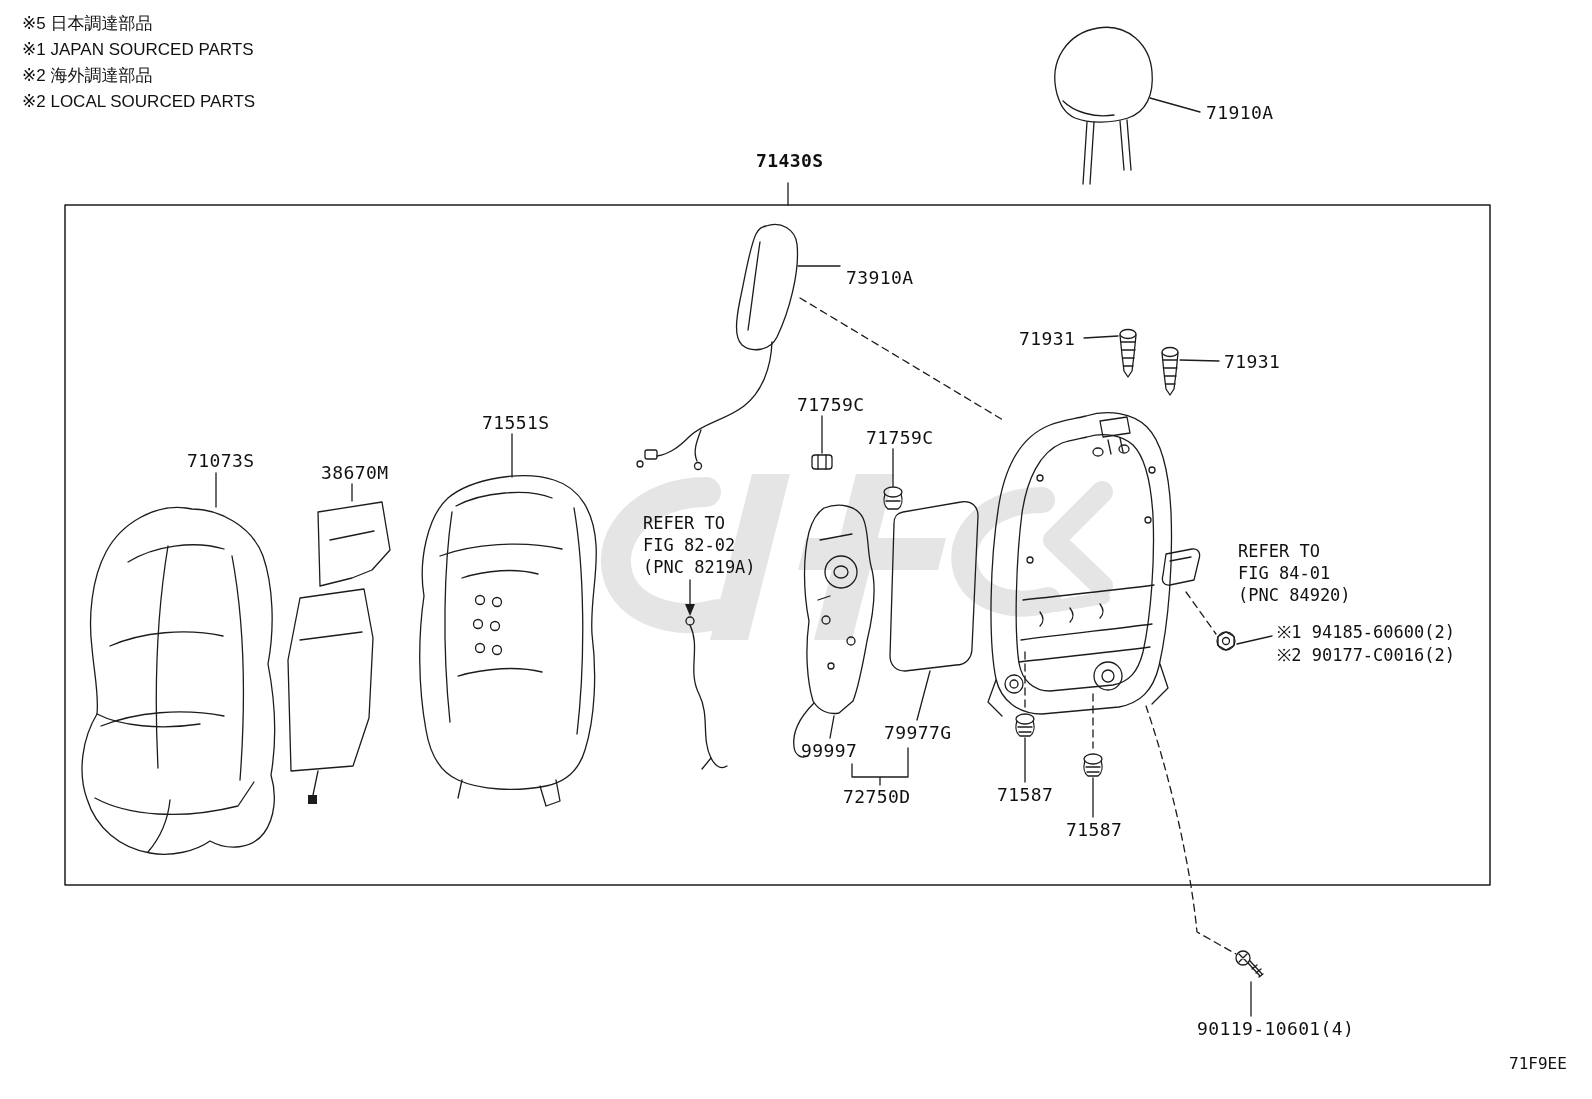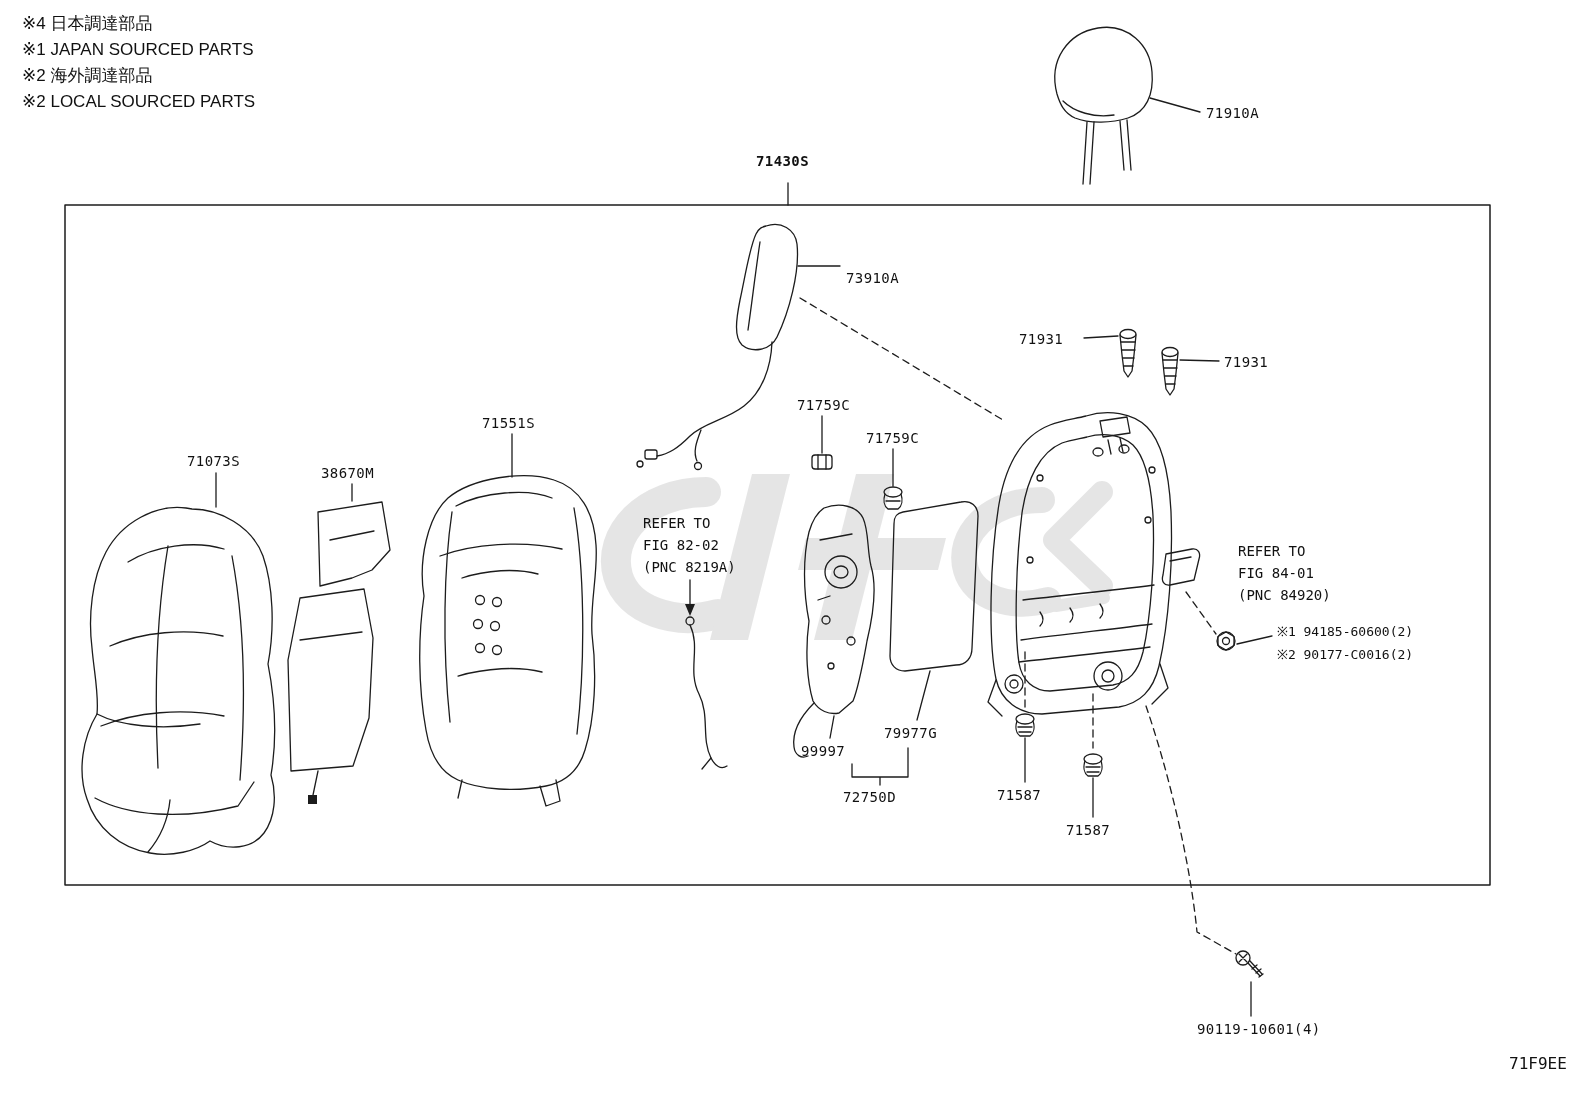--- a/index.html
+++ b/index.html
@@ -3,25 +3,25 @@
 <meta charset="utf-8">
 <style>
   * { margin:0; padding:0; box-sizing:border-box; }
   html,body { background:#ffffff; }
   .canvas {
     position:relative; width:1592px; height:1099px; background:#ffffff;
     overflow:hidden; font-family:"DejaVu Sans Mono","Liberation Mono",monospace;
     color:#111;
   }
   .art { position:absolute; left:0; top:0; }
-  .lbl { position:absolute; font-size:14px; line-height:20px; white-space:nowrap; letter-spacing:0.4px; }
-  .lbl-sm { position:absolute; font-size:13px; line-height:20px; white-space:nowrap; }
+  .lbl { position:absolute; font-size:18px; line-height:20px; white-space:nowrap; letter-spacing:0.4px; }
+  .lbl-sm { position:absolute; font-size:17px; line-height:20px; white-space:nowrap; }
   .note { position:absolute; font-size:17px; line-height:20px; white-space:nowrap;
           font-family:"Liberation Sans","DejaVu Sans",sans-serif; }
-  .refer { position:absolute; font-size:14px; line-height:22px; white-space:nowrap; }
+  .refer { position:absolute; font-size:17px; line-height:22px; white-space:nowrap; }
   .refer span { display:block; }
   .code { position:absolute; font-size:16px; white-space:nowrap; }
 </style>
 </head>
 <body>
 
 <div class="canvas">
 
   <svg class="art" width="1592" height="1099" viewBox="0 0 1592 1099">
     <g fill="none" stroke="#1c1c1c" stroke-width="1.3" stroke-linecap="round" stroke-linejoin="round">
@@ -211,21 +211,21 @@
         <path d="M930,671 L917,720"></path>
         <path d="M852,764 L852,777 L908,777 L908,748 M880,777 L880,785"></path>
         <path d="M1025,738 L1025,782"></path>
         <path d="M1093,778 L1093,817"></path>
         <path d="M1237,644 L1272,636"></path>
         <path d="M1251,982 L1251,1016"></path>
       </g>
     </g>
   </svg>
 
-  <div class="note" style="left:22px; top:14px;">※4 日本調達部品</div>
+  <div class="note" style="left:22px; top:14px;">※5 日本調達部品</div>
   <div class="note" style="left:22px; top:40px;text-align:right;">※1 JAPAN SOURCED PARTS</div>
   <div class="note" style="left:22px; top:66px;">※2 海外調達部品</div>
   <div class="note" style="left:22px; top:92px;">※2 LOCAL SOURCED PARTS</div>
 
   <div class="lbl" style="left:1206px; top:103px;">71910A</div>
   <div class="lbl" style="left:756px;  top:151px;font-weight:bold;">71430S</div>
   <div class="lbl" style="left:846px;  top:240px;margin-top:28px;">73910A</div>
   <div class="lbl" style="left:1019px; top:329px;">71931</div>
   <div class="lbl" style="left:1224px; top:352px;">71931</div>
   <div class="lbl" style="left:797px;  top:395px;">71759C</div>

